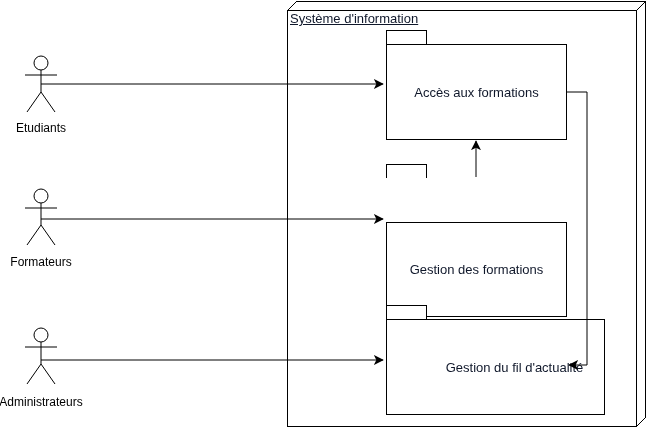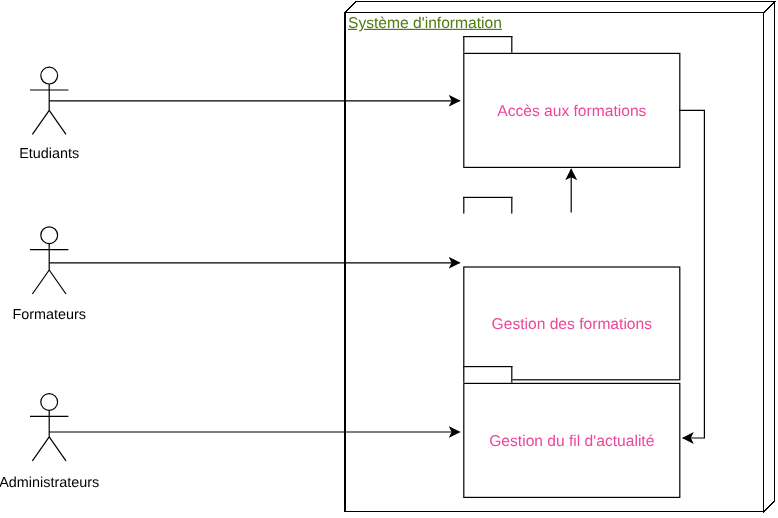--- a/index.html
+++ b/index.html
@@ -15,21 +15,21 @@
     position: absolute;
     left: 0; top: 0;
     width: 648px; height: 432px;
   }
   svg.over { pointer-events: none; z-index: 3; }
   svg.under { z-index: 0; }
   .node-title {
     position: absolute;
     left: 290px; top: 11px;
     font-size: 13px;
-    color: #4d7c0f;
+    color: #0f172a;
     text-decoration: underline;
     white-space: nowrap;
     z-index: 2;
   }
   .pkg-tab {
     position: absolute;
     left: 386px;
     width: 39px;
     height: 13px;
     border: 1px solid #000000;
@@ -42,28 +42,28 @@
     left: 386px;
     width: 179px;
     border: 1px solid #000000;
     background: #ffffff;
     z-index: 2;
     display: flex;
     align-items: center;
     justify-content: center;
     text-align: center;
     font-size: 13px;
-    color: #ec4899;
+    color: #0f172a;
   }
   #pkg1-tab { top: 30px; }
   #pkg1-body { top: 44px; height: 94px; }
   #pkg2-tab { top: 164px; }
   #pkg2-body { top: 178px; height: 93px; margin-top: 44px; }
   #pkg3-tab { top: 305px; }
-  #pkg3-body { top: 319px; height: 94px; }
+  #pkg3-body { top: 319px; height: 94px; padding-left: 38px; }
   .actor-label {
     position: absolute;
     left: -29px;
     width: 140px;
     text-align: center;
     font-size: 12px;
     color: #000000;
     white-space: nowrap;
     z-index: 2;
   }

